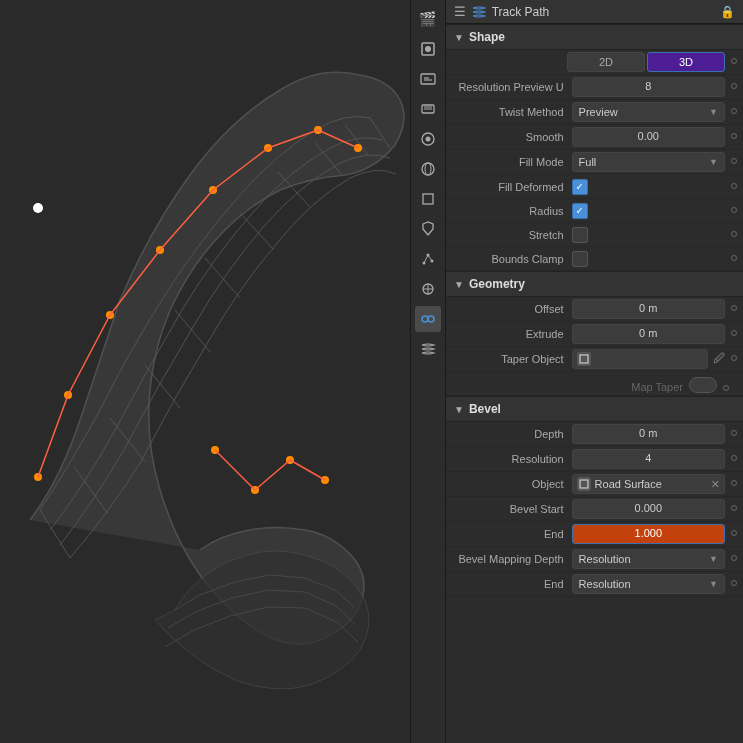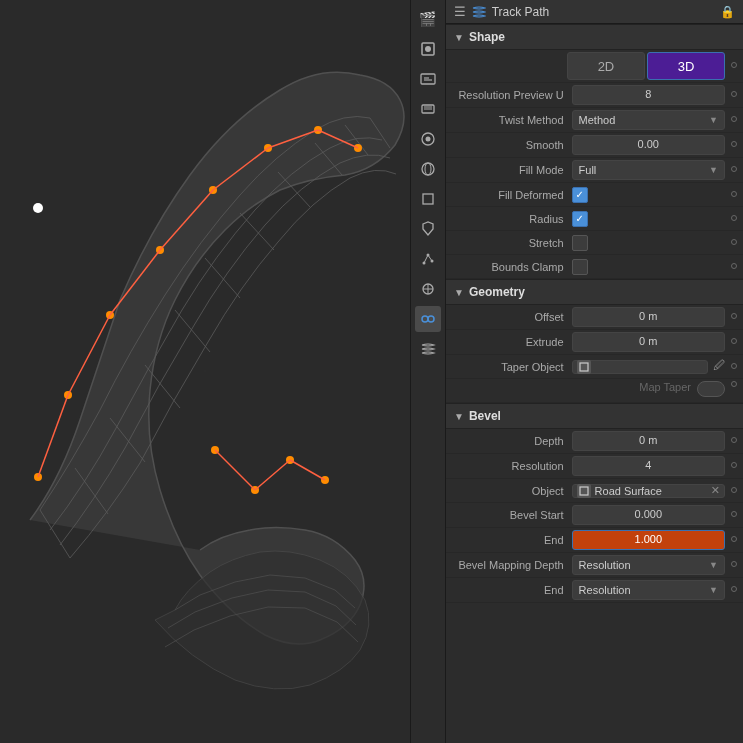--- a/index.html
+++ b/index.html
@@ -168,26 +168,26 @@
     .dropdown .arrow { font-size: 9px; color: #888; }
 
     
     .toggle-group {
       display: flex;
       gap: 2px;
       flex: 1.4;
     }
     .toggle-btn {
       flex: 1;
-      height: 28px;
+      height: 20px;
       border-radius: 3px;
       border: 1px solid #444;
       background: #3c3c3c;
       color: #aaa;
-      font-size: 13px;
+      font-size: 11px;
       display: flex;
       align-items: center;
       justify-content: center;
       cursor: pointer;
     }
     .toggle-btn.active {
       background: #4c1d95;
       border-color: #3a70b0;
       color: #fff;
     }
@@ -229,21 +229,21 @@
       margin-left: 2px;
     }
 
     
     .object-field {
       display: flex;
       align-items: center;
       background: #3c3c3c;
       border: 1px solid #444;
       border-radius: 3px;
-      height: 14px;
+      height: 20px;
       width: 100%;
       padding: 0 4px;
       gap: 4px;
     }
     .object-icon {
       width: 14px;
       height: 14px;
       background: #555;
       border-radius: 2px;
       display: flex;
@@ -265,22 +265,22 @@
     .eyedropper {
       color: #888;
       font-size: 11px;
       margin-left: 2px;
       cursor: pointer;
     }
 
     
     .map-taper-row {
       display: flex;
-      align-items: flex-start;
-      padding: 2px 6px 2px 8px;
+      align-items: flex-end;
+      padding: 2px 14px 2px 8px;
       min-height: 24px;
       border-bottom: 1px solid #272727;
       justify-content: flex-end;
     }
     .map-taper-label {
       color: #666;
       font-size: 11px;
       margin-right: 6px;
     }
     .map-taper-toggle {
@@ -479,21 +479,21 @@
     <div class="prop-dot">
         <div class="dot-circle"></div>
       </div>
   </div>
 
 
   <div class="prop-row">
     <span class="prop-label">Twist Method</span>
     <div class="prop-control">
       <div class="dropdown">
-        <span>Method</span>
+        <span>Preview</span>
         <span class="arrow">▼</span>
       </div>
     </div>
     <div class="prop-dot">
         <div class="dot-circle"></div>
       </div>
   </div>
 
   <div class="prop-row">
     <span class="prop-label">Smooth</span>

